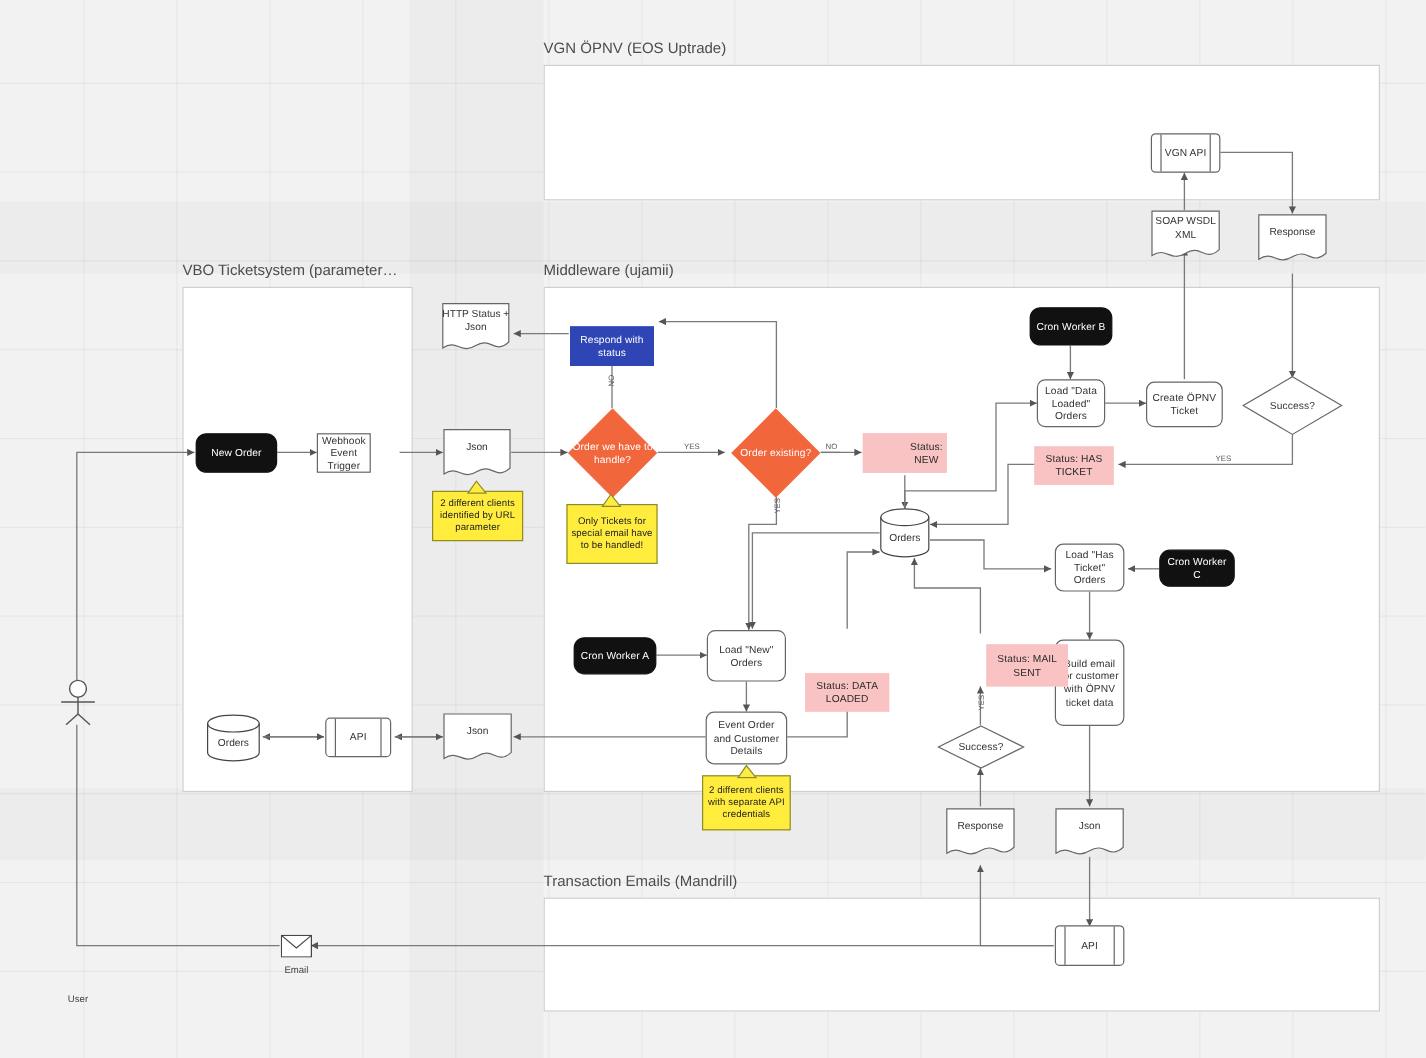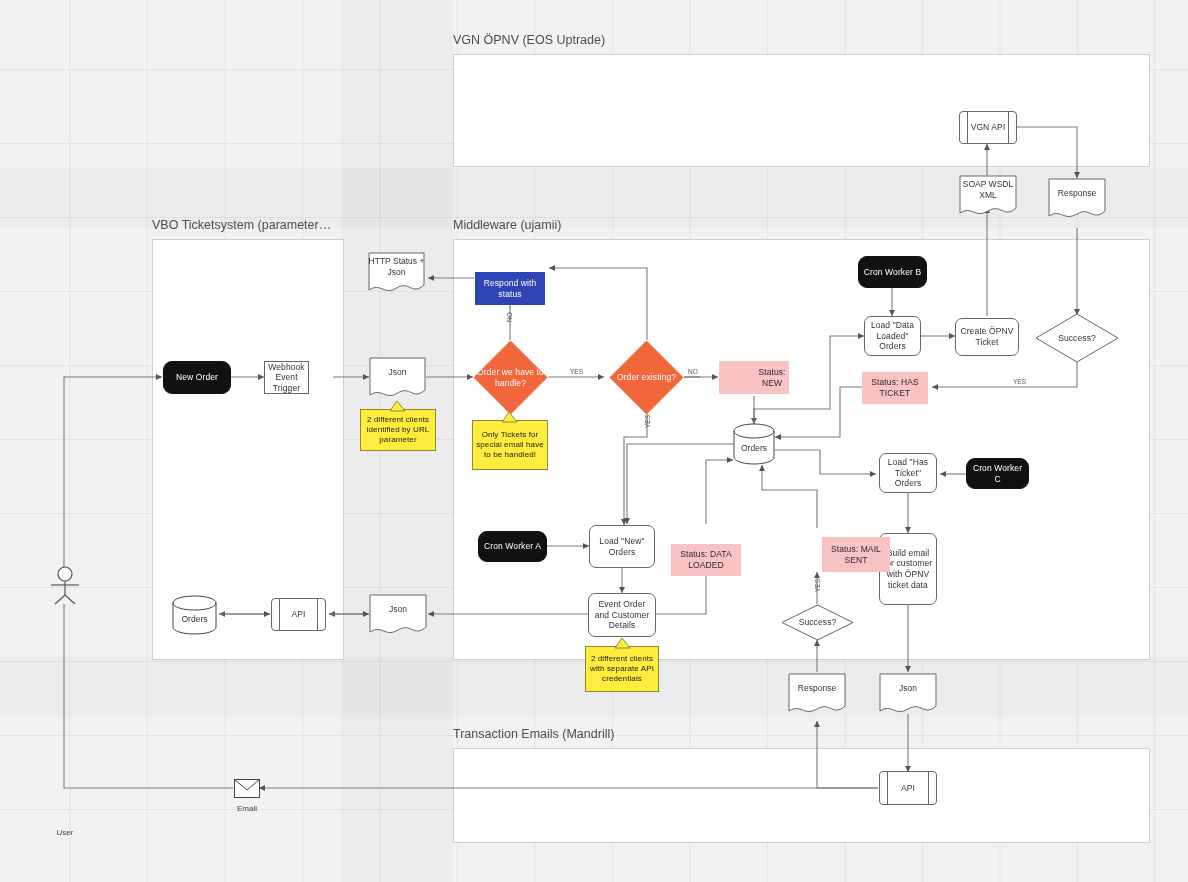--- a/index.html
+++ b/index.html
@@ -357,21 +357,21 @@
       <span>Event Order and Customer Details</span>
     </div>
 
   <div class="node note" style="left:585px;top:646px;width:74px;height:46px;">
       <span>2 different clients with separate API credentials</span>
     </div>
   <svg style="position:absolute;left:613px;top:637px;width:20px;height:12px;">
     <path d="M2,11 L9,1 L17,11 Z" fill="#ffec3d" stroke="#8a8a33" stroke-width="1"></path>
   </svg>
 
-  <div class="node pink" style="left:671px;top:544px;width:70px;height:32px;">
+  <div class="node pink" style="left:671px;top:561px;width:70px;height:32px;">
       <span>Status: DATA LOADED</span>
     </div>
 
   <div class="doc" style="left:369px;top:594px;width:58px;height:44px;">
     <svg class="dsvg" viewBox="0 0 58 44" preserveAspectRatio="none">
       <path d="M1,1 H57 V33 C45,44 42,28 29,36 C16,44 13,30 1,38 Z" fill="#fff" stroke="#666" stroke-width="1"></path>
     </svg>
     <div class="dtxt" style="height:30px;">Json</div>
   </div>
 

